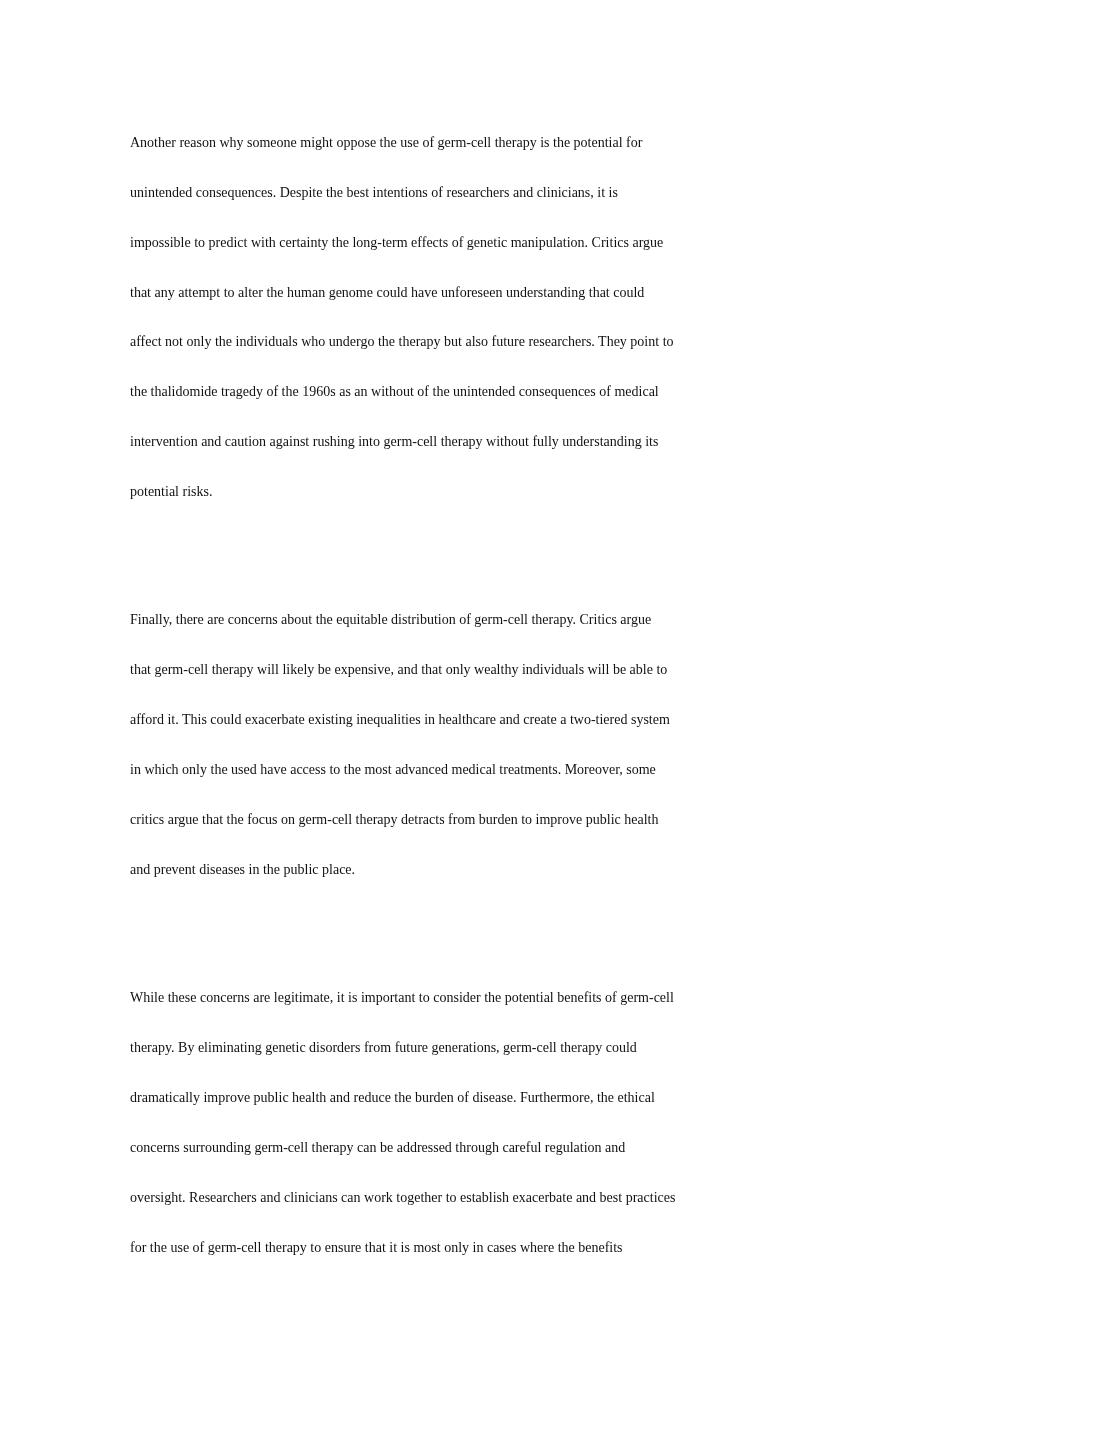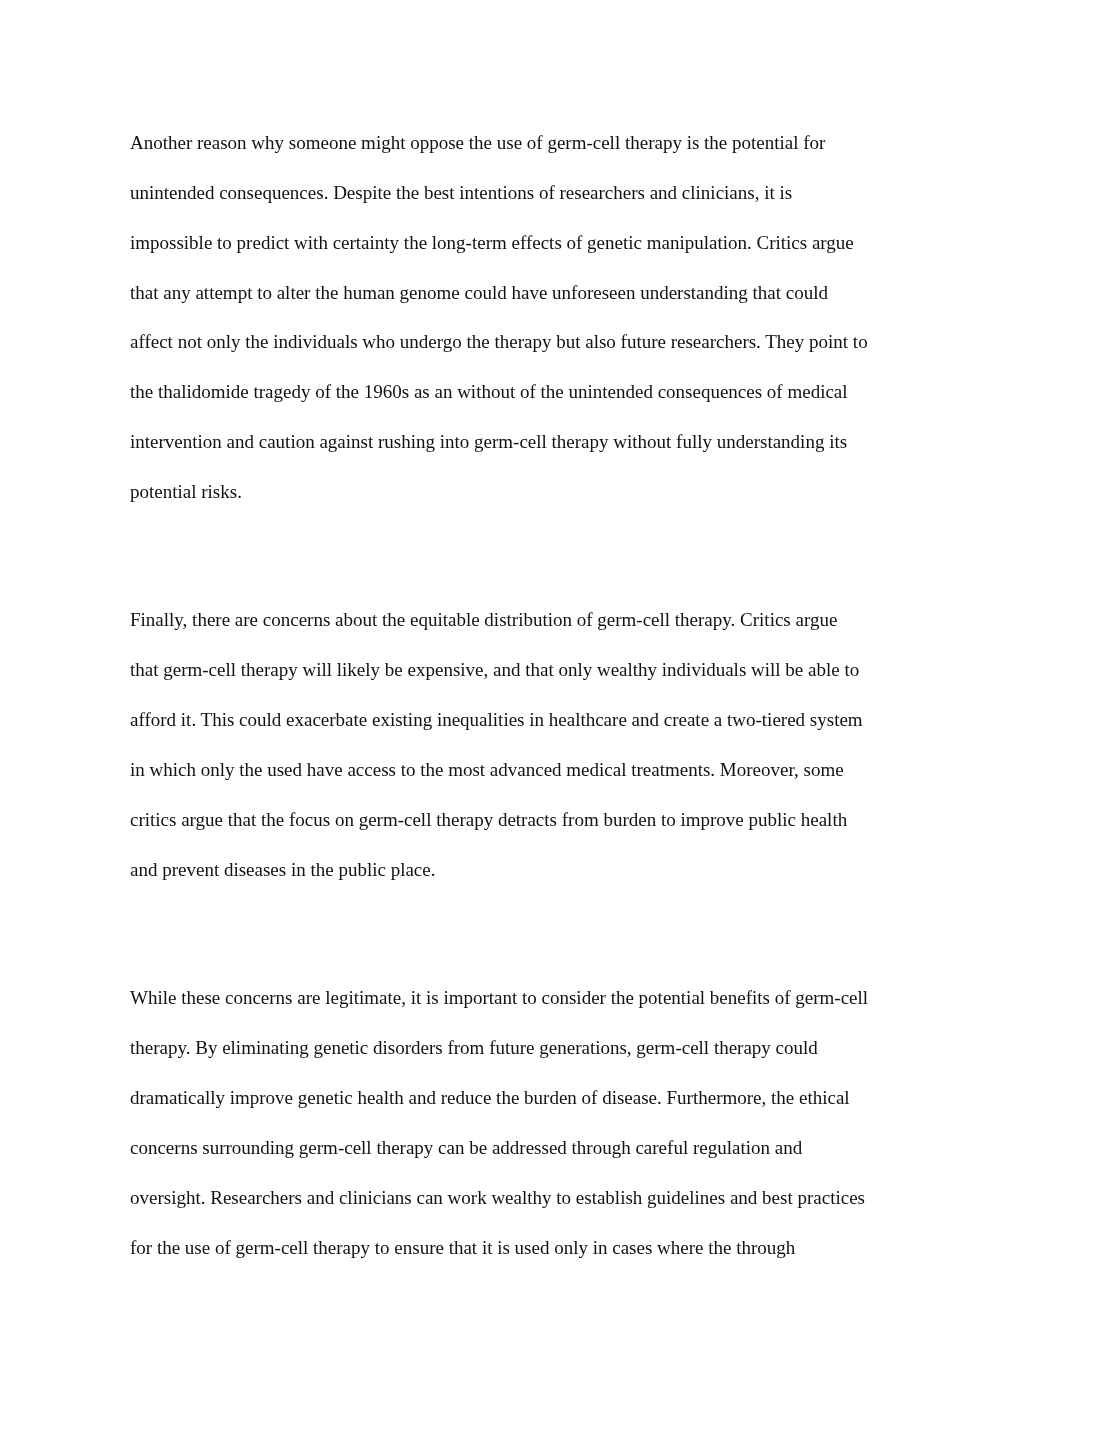--- a/index.html
+++ b/index.html
@@ -18,21 +18,21 @@
       left: 0;
       top: 0;
       width: 1105px;
       height: 1430px;
       background: #ffffff;
     }
     .line {
       position: absolute;
       left: 130px;
       font-family: "Liberation Serif", serif;
-      font-size: 19px;
+      font-size: 14px;
       color: #111111;
       white-space: nowrap;
       line-height: 24px;
       letter-spacing: 0;
     }
   </style>
 </head>
 <body>
 
 <div class="page">
@@ -53,19 +53,19 @@
     <div class="line" style="top:658px">that germ-cell therapy will likely be expensive, and that only wealthy individuals will be able to</div>
     <div class="line" style="top:708px">afford it. This could exacerbate existing inequalities in healthcare and create a two-tiered system</div>
     <div class="line" style="top:758px">in which only the used have access to the most advanced medical treatments. Moreover, some</div>
     <div class="line" style="top:808px">critics argue that the focus on germ-cell therapy detracts from burden to improve public health</div>
     <div class="line" style="top:858px">and prevent diseases in the public place.</div>
   </div>
 
   <div>
     <div class="line" style="top:986px">While these concerns are legitimate, it is important to consider the potential benefits of germ-cell</div>
     <div class="line" style="top:1036px">therapy. By eliminating genetic disorders from future generations, germ-cell therapy could</div>
-    <div class="line" style="top:1086px">dramatically improve genetic health and reduce the burden of disease. Furthermore, the ethical</div>
+    <div class="line" style="top:1086px">dramatically improve public health and reduce the burden of disease. Furthermore, the ethical</div>
     <div class="line" style="top:1136px">concerns surrounding germ-cell therapy can be addressed through careful regulation and</div>
-    <div class="line" style="top:1186px">oversight. Researchers and clinicians can work wealthy to establish guidelines and best practices</div>
-    <div class="line" style="top:1236px">for the use of germ-cell therapy to ensure that it is used only in cases where the through</div>
+    <div class="line" style="top:1186px">oversight. Researchers and clinicians can work together to establish exacerbate and best practices</div>
+    <div class="line" style="top:1236px">for the use of germ-cell therapy to ensure that it is most only in cases where the benefits</div>
   </div>
 
 </div>
 
 </body></html>

